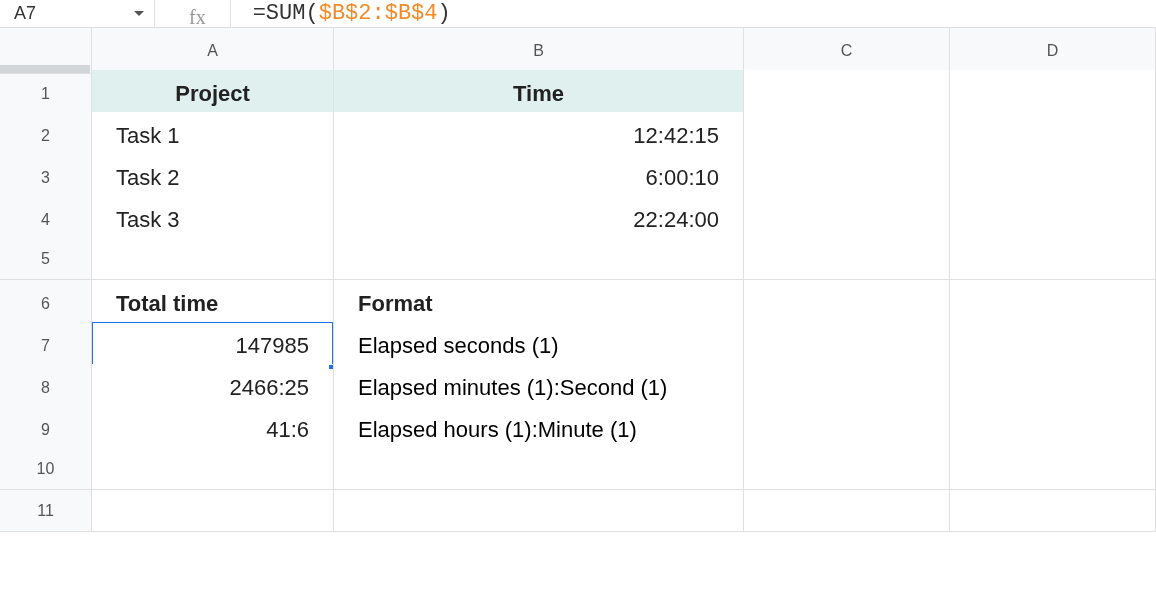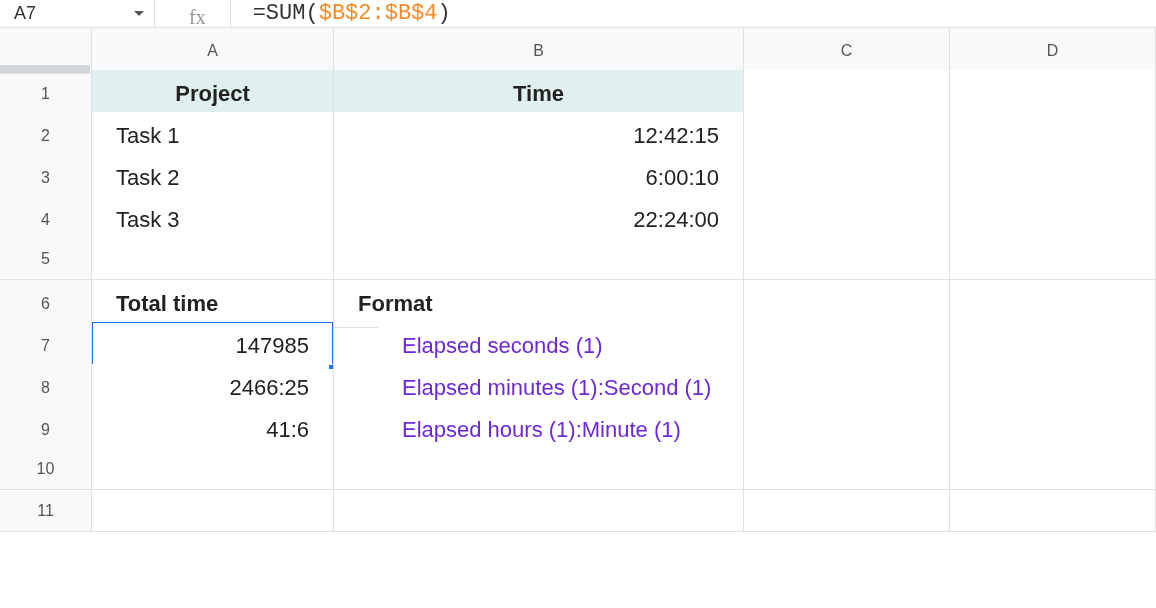--- a/index.html
+++ b/index.html
@@ -105,21 +105,21 @@
       display: flex;
       align-items: center;
       overflow: hidden;
       white-space: nowrap;
       position: relative;
       background: #fff;
     }
     .hdr { background: #e0f0ef; font-weight: bold; justify-content: center; }
     .bold { font-weight: bold; }
     .right { justify-content: flex-end; }
-    .link { color: #6d28d9; margin-left: 44px; }
+    .link { color: #000000; }
     .tall { height: 48px; }
     .selected {
       position: relative;
     }
     .selected::after {
       content: "";
       position: absolute;
       left: -1px; top: -1px; right: -1px; bottom: -1px;
       border: 2px solid #1a73e8;
       pointer-events: none;

